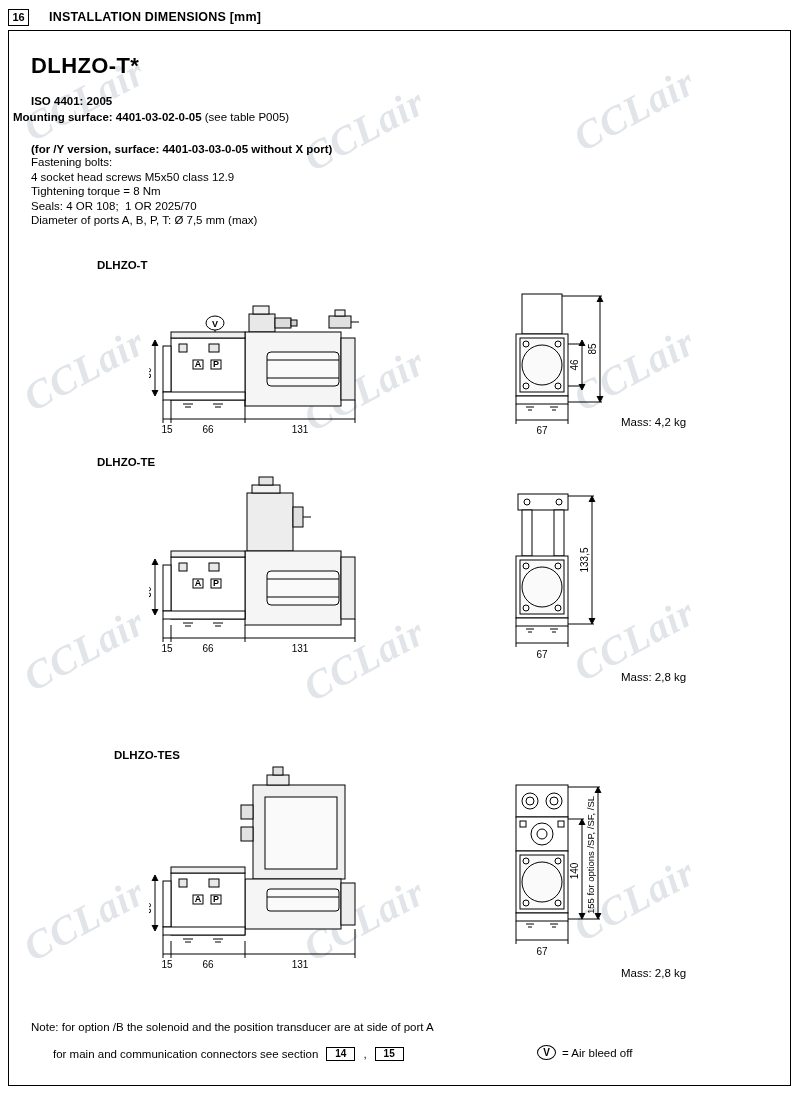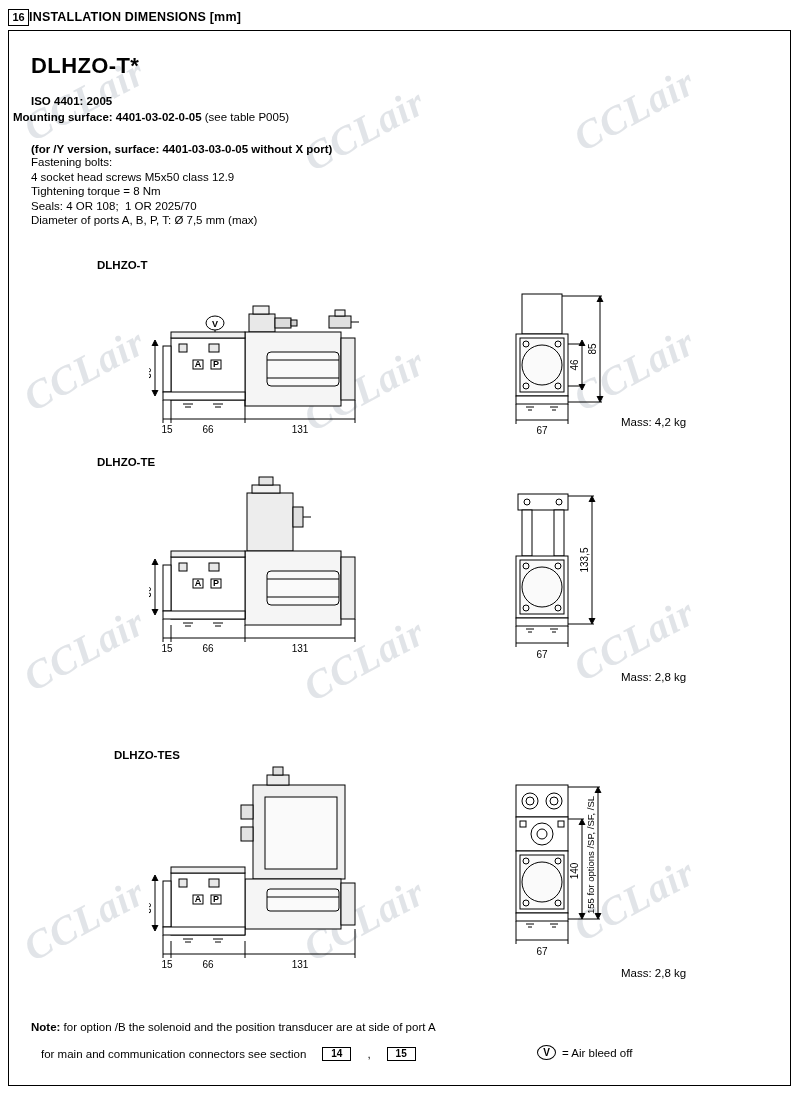--- a/index.html
+++ b/index.html
@@ -18,21 +18,21 @@
 
   
   .page-header {
     position: absolute;
     left: 8px;
     top: 6px;
     width: 784px;
     height: 22px;
     display: flex;
     align-items: center;
-    gap: 0;
+    gap: 20px;
   }
   .page-num-box {
     border: 1.5px solid #000;
     font-size: 11px;
     font-weight: bold;
     line-height: 1;
     padding: 2px 3px;
     min-width: 13px;
     text-align: center;
   }
@@ -107,29 +107,29 @@
     font-size: 11.5px;
   }
 
   
   .note-line {
     position: absolute;
     left: 22px;
     top: 990px;
     font-size: 11.5px;
   }
-  .note-line b { font-weight: bold; }
+  .note-line b { font-weight: normal; }
   .note-line2 {
     position: absolute;
-    left: 32px;
+    left: 44px;
     top: 1016px;
     font-size: 11.5px;
     display: flex;
     align-items: center;
-    gap: 16px;
+    gap: 8px;
   }
   .ref-box {
     border: 1.4px solid #000;
     font-size: 10px;
     font-weight: bold;
     padding: 1px 8px;
     line-height: 1;
   }
   .airbleed-legend {
     position: absolute;

